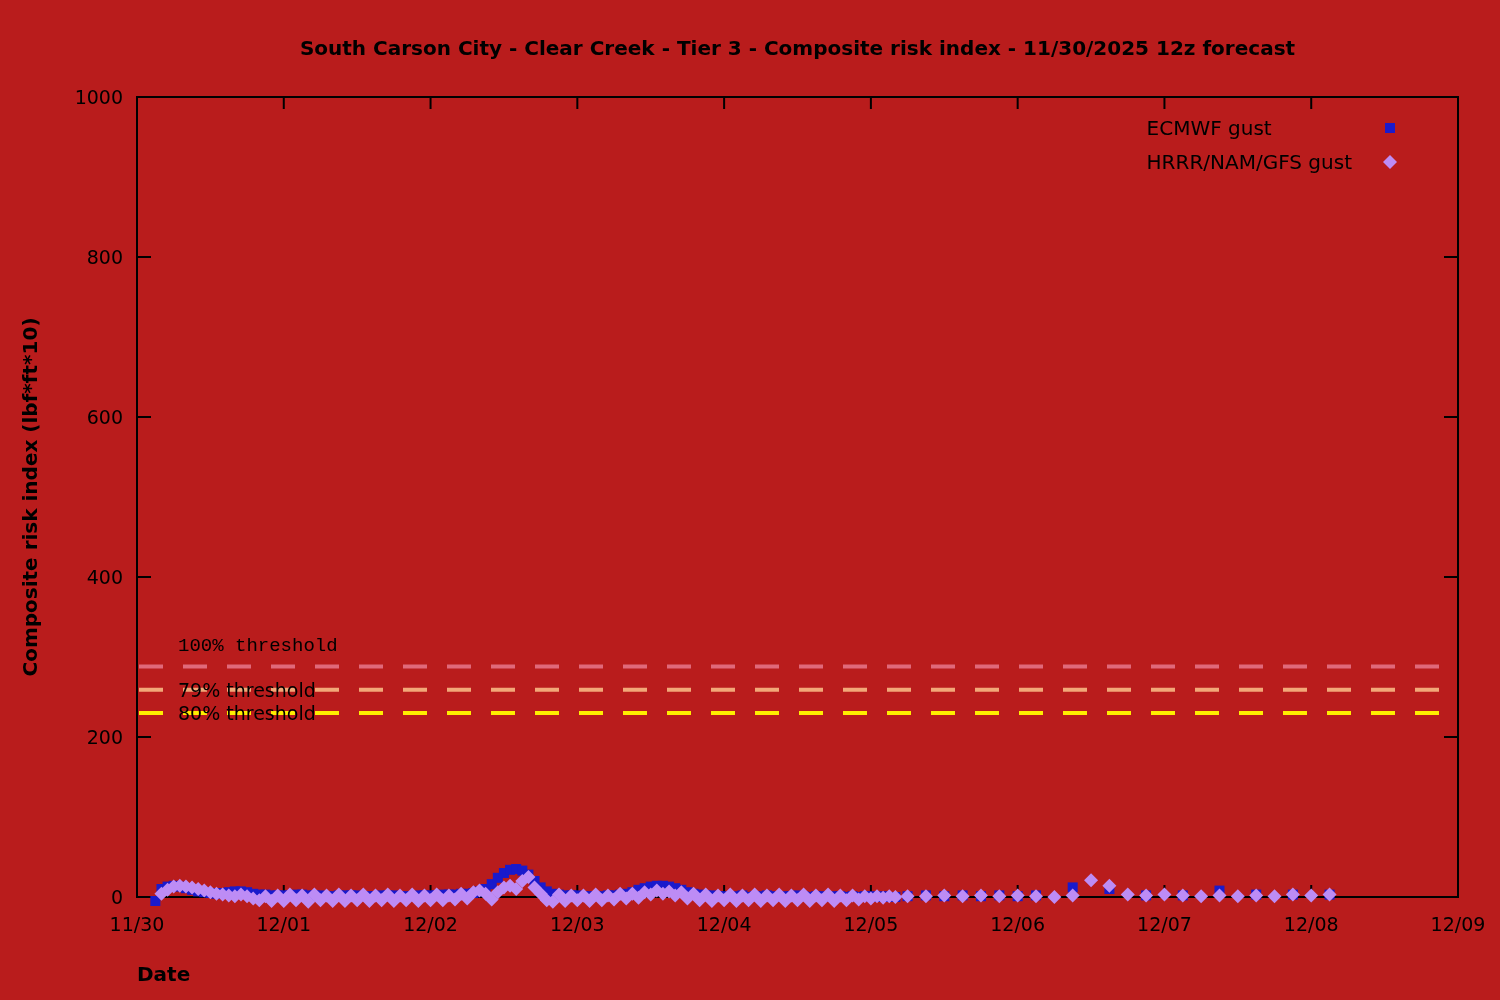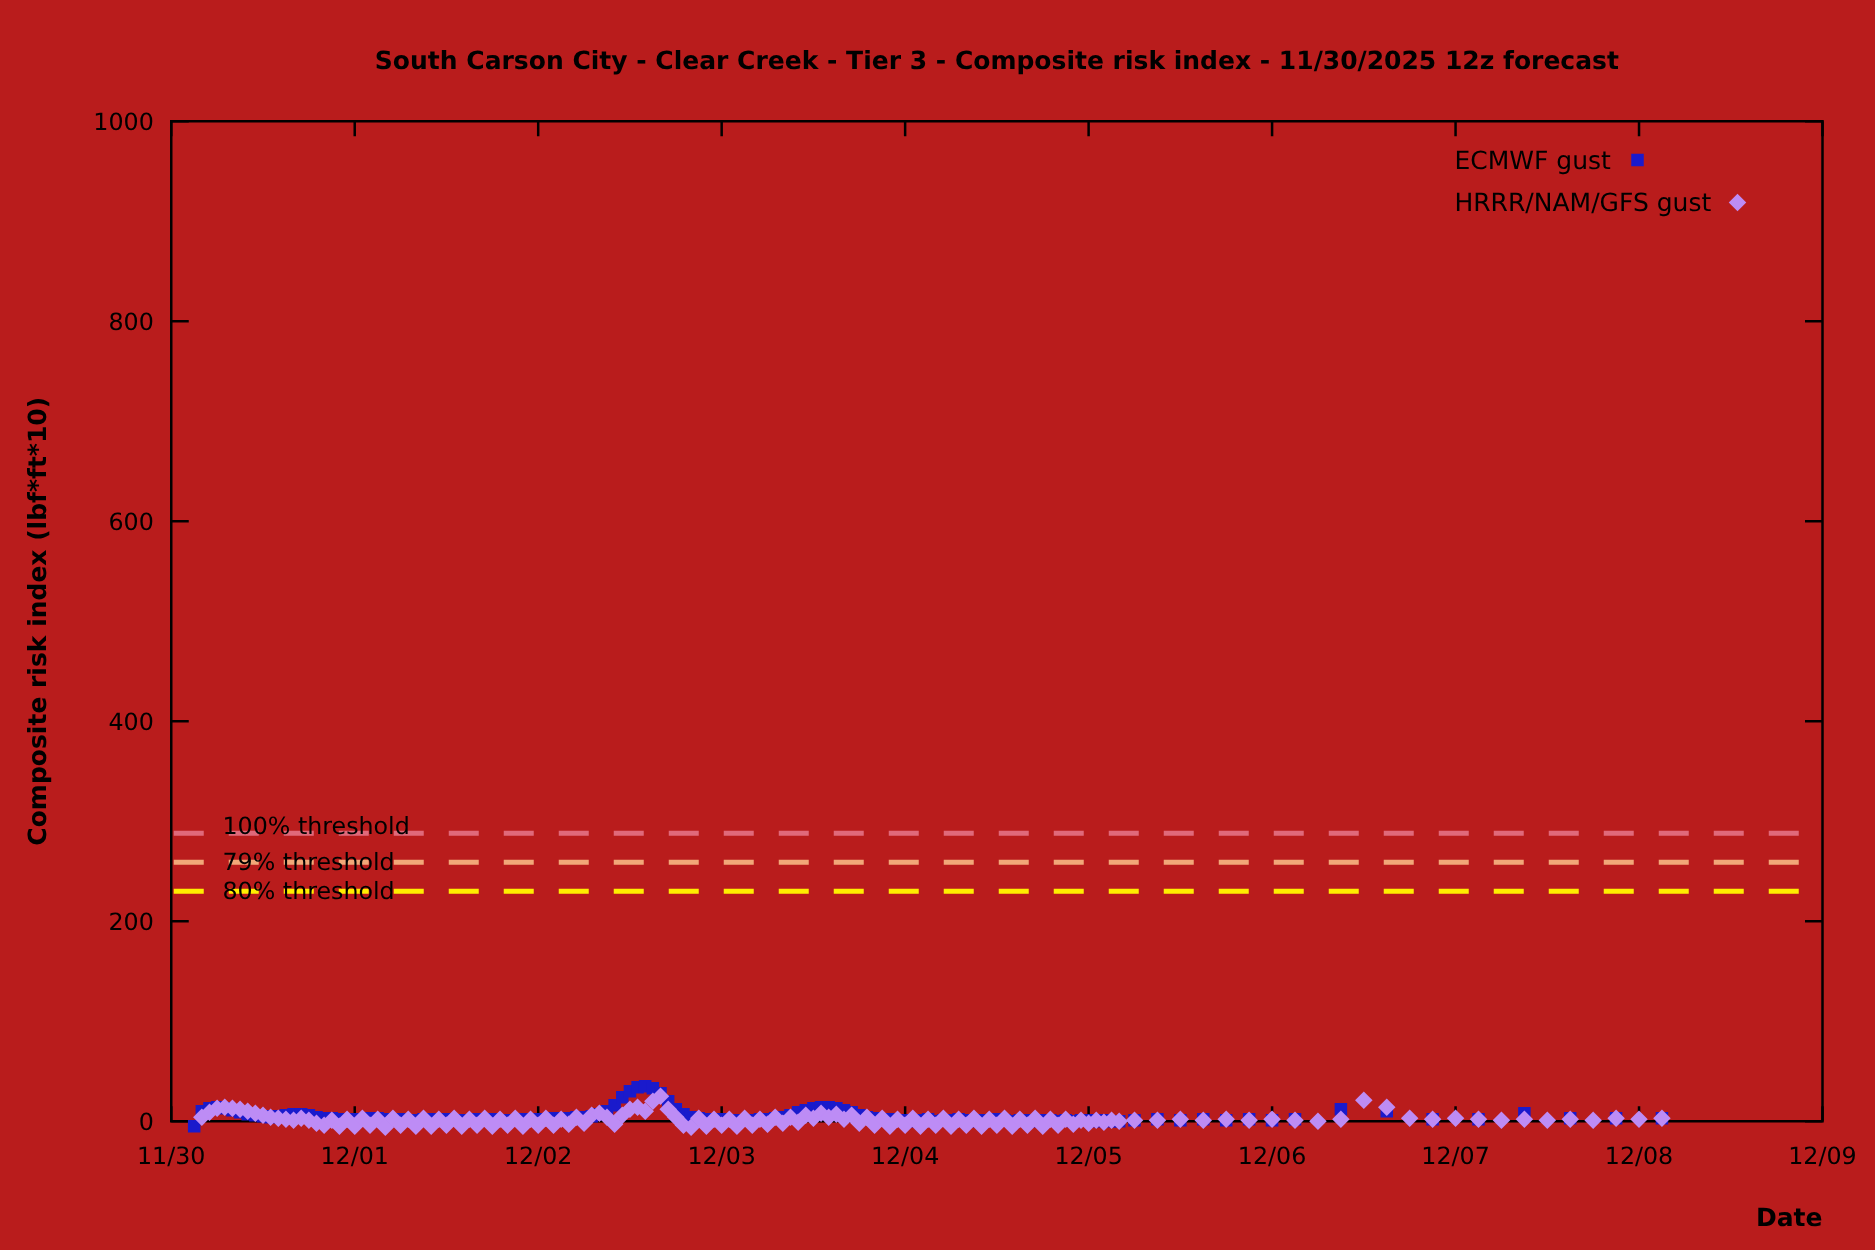--- a/index.html
+++ b/index.html
@@ -1,26 +1,26 @@
 <!DOCTYPE html>
 <html><head>
 <meta charset="utf-8">
 <style>
   html,body{margin:0;padding:0;background:#fff;}
   #chart{position:relative;width:1500px;height:1000px;background:#b91c1c;
          font-family:"DejaVu Sans",sans-serif;color:#000;overflow:hidden;}
   #plot-svg{position:absolute;left:0;top:0;}
   .chart-title{position:absolute;left:137px;width:1321px;top:36px;text-align:center;
                font-size:20px;font-weight:700;}
-  .x-label{position:absolute;left:137px;width:1321px;top:962px;text-align:right;
+  .x-label{position:absolute;left:137px;width:1321px;top:962px;text-align:left;
            font-size:20px;font-weight:700;}
   .y-label{position:absolute;left:30px;top:497px;transform:translate(-50%,-50%) rotate(-90deg);
            white-space:nowrap;font-size:20px;font-weight:700;}
   .legend{position:absolute;top:112px;right:101px;display:flex;flex-direction:column;gap:2px;}
-  .legend-row{display:flex;align-items:center;justify-content:flex-start;gap:12px;height:32px;}
+  .legend-row{display:flex;align-items:center;justify-content:space-between;gap:29px;height:32px;}
   .legend-label{font-size:20px;}
   .threshold-label{position:absolute;left:178px;height:24px;line-height:24px;
                    font-size:19px;white-space:nowrap;}
 </style>
 </head>
 <body>
 
 <div id="chart">
   <div class="chart-title">South Carson City - Clear Creek - Tier 3 - Composite risk index - 11/30/2025 12z forecast</div>
 
@@ -373,16 +373,16 @@
       </svg>
     </div>
     <div class="legend-row">
       <span class="legend-label">HRRR/NAM/GFS gust</span>
       <svg width="18" height="18">
         <path class="lm-diamond" d="M9 2 L16 9 L9 16 L2 9 Z" fill="#bd8cf5"></path>
       </svg>
     </div>
   </div>
 
-  <div class="threshold-label" style="top: 649px;">100% threshold</div>
+  <div class="threshold-label" style="top: 634px; font-family: Liberation Mono, monospace;">100% threshold</div>
   <div class="threshold-label" style="top: 677.8px;">79% threshold</div>
   <div class="threshold-label" style="top: 701px;">80% threshold</div>
 </div>
 
 </body></html>

